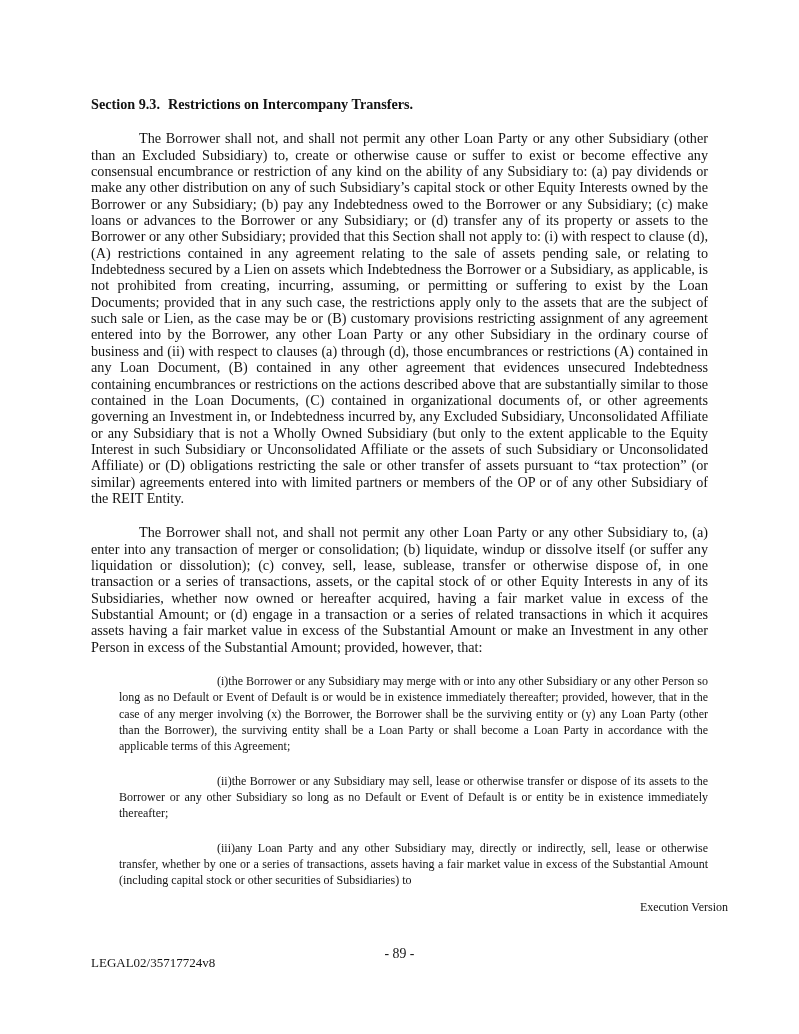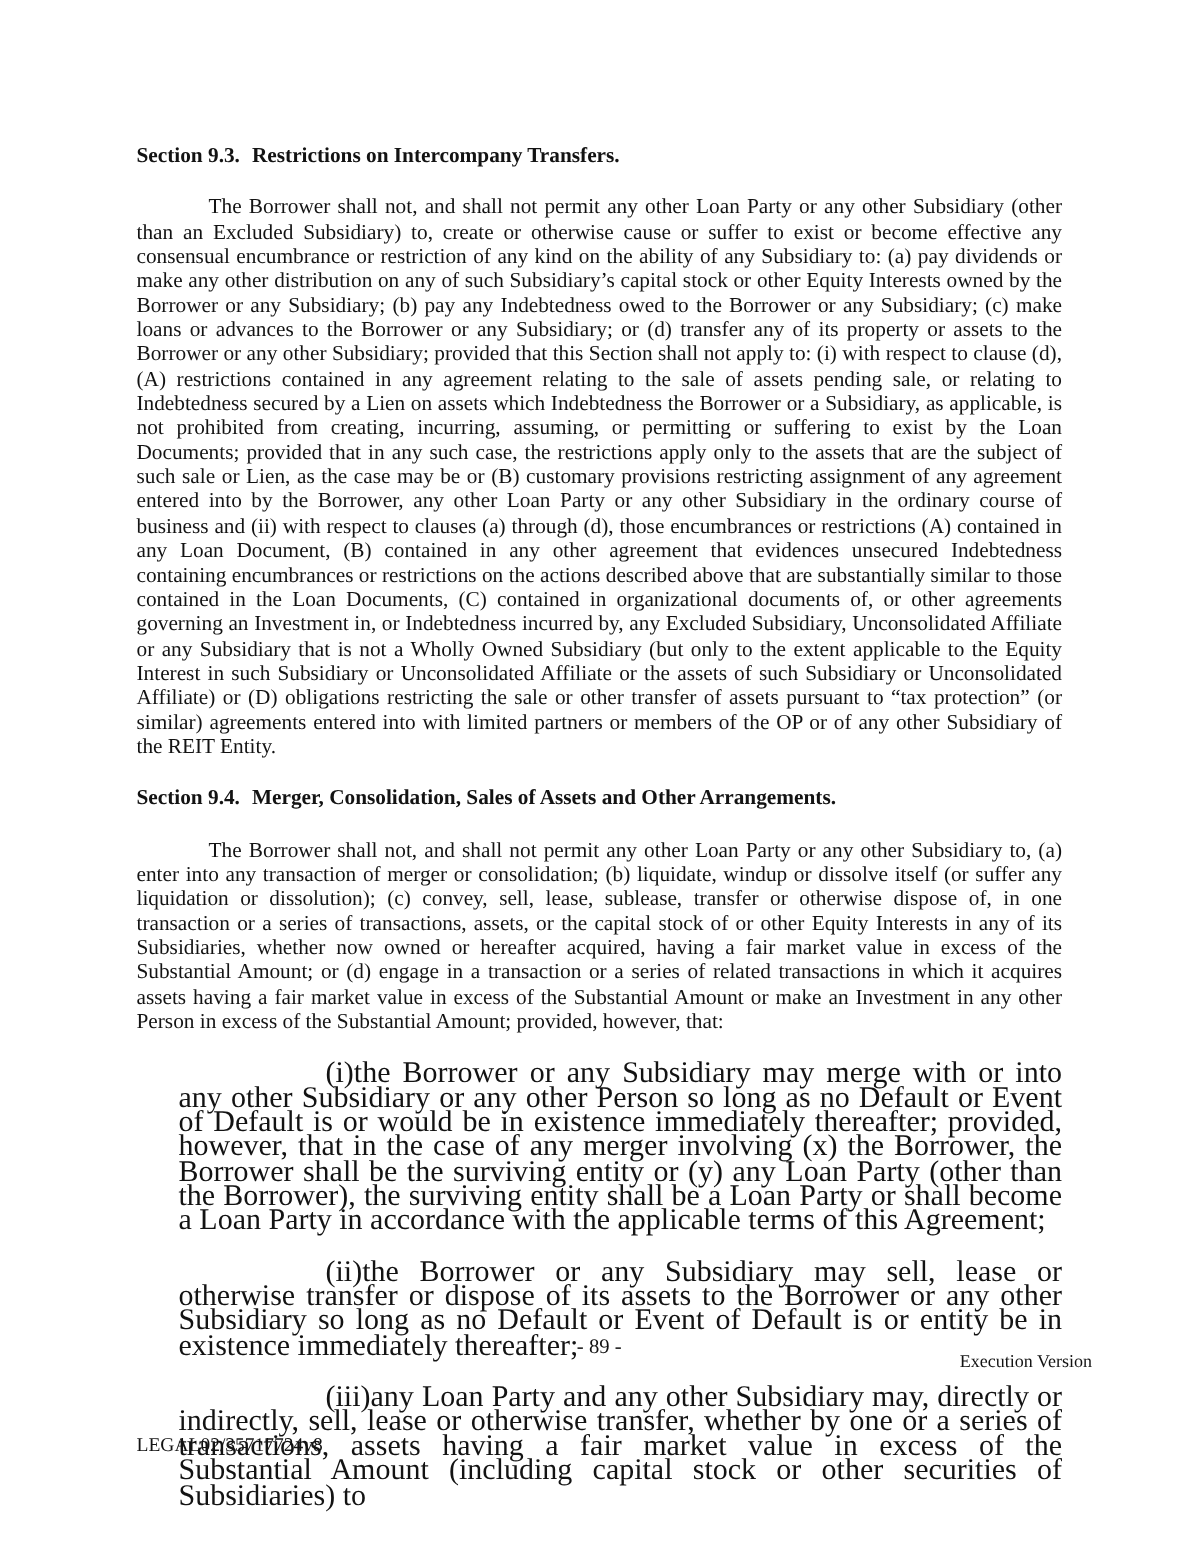--- a/index.html
+++ b/index.html
@@ -34,35 +34,35 @@
     margin-right: 8px;
   }
   .body-par {
     font-size: 14.2px;
     line-height: 16.35px;
     text-align: justify;
     text-indent: 48px;
     margin: 0 0 18px 0;
   }
   .list-item {
-    font-size: 20px;
+    font-size: 12px;
     line-height: 16.35px;
     text-align: justify;
     text-indent: 49px;
     margin: 4px 0 18px 28px;
   }
   .item-marker {
     display: inline-block;
     min-width: 59px;
   }
   .page-number {
     position: absolute;
     left: 0;
     width: 799px;
-    top: 890px;
+    top: 946px;
     text-align: center;
     font-size: 13.8px;
     line-height: 16px;
   }
   .footer-left {
     position: absolute;
     left: 91px;
     top: 956px;
     font-size: 13px;
     line-height: 14px;
@@ -81,23 +81,20 @@
 
 <div class="page">
   <div class="content">
 
     <h2 class="heading">
       <span class="heading-label">Section 9.3.</span><span class="heading-title">Restrictions on Intercompany Transfers.</span>
     </h2>
 
     <p class="body-par">The Borrower shall not, and shall not permit any other Loan Party or any other Subsidiary (other than an Excluded Subsidiary) to, create or otherwise cause or suffer to exist or become effective any consensual encumbrance or restriction of any kind on the ability of any Subsidiary to: (a) pay dividends or make any other distribution on any of such Subsidiary’s capital stock or other Equity Interests owned by the Borrower or any Subsidiary; (b) pay any Indebtedness owed to the Borrower or any Subsidiary; (c) make loans or advances to the Borrower or any Subsidiary; or (d) transfer any of its property or assets to the Borrower or any other Subsidiary; provided that this Section shall not apply to: (i) with respect to clause (d), (A) restrictions contained in any agreement relating to the sale of assets pending sale, or relating to Indebtedness secured by a Lien on assets which Indebtedness the Borrower or a Subsidiary, as applicable, is not prohibited from creating, incurring, assuming, or permitting or suffering to exist by the Loan Documents; provided that in any such case, the restrictions apply only to the assets that are the subject of such sale or Lien, as the case may be or (B) customary provisions restricting assignment of any agreement entered into by the Borrower, any other Loan Party or any other Subsidiary in the ordinary course of business and (ii) with respect to clauses (a) through (d), those encumbrances or restrictions (A) contained in any Loan Document, (B) contained in any other agreement that evidences unsecured Indebtedness containing encumbrances or restrictions on the actions described above that are substantially similar to those contained in the Loan Documents, (C) contained in organizational documents of, or other agreements governing an Investment in, or Indebtedness incurred by, any Excluded Subsidiary, Unconsolidated Affiliate or any Subsidiary that is not a Wholly Owned Subsidiary (but only to the extent applicable to the Equity Interest in such Subsidiary or Unconsolidated Affiliate or the assets of such Subsidiary or Unconsolidated Affiliate) or (D) obligations restricting the sale or other transfer of assets pursuant to “tax protection” (or similar) agreements entered into with limited partners or members of the OP or of any other Subsidiary of the REIT Entity.</p>
 
-    <h2 class="heading">
-      <span class="heading-label">Section 9.4.</span><span class="heading-title">Merger, Consolidation, Sales of Assets and Other Arrangements.</span>
-    </h2>
 
     <p class="body-par">The Borrower shall not, and shall not permit any other Loan Party or any other Subsidiary to, (a) enter into any transaction of merger or consolidation; (b) liquidate, windup or dissolve itself (or suffer any liquidation or dissolution); (c) convey, sell, lease, sublease, transfer or otherwise dispose of, in one transaction or a series of transactions, assets, or the capital stock of or other Equity Interests in any of its Subsidiaries, whether now owned or hereafter acquired, having a fair market value in excess of the Substantial Amount; or (d) engage in a transaction or a series of related transactions in which it acquires assets having a fair market value in excess of the Substantial Amount or make an Investment in any other Person in excess of the Substantial Amount; provided, however, that:</p>
 
     <div class="list-item">
       <span class="item-marker">(i)</span><span class="item-text">the Borrower or any Subsidiary may merge with or into any other Subsidiary or any other Person so long as no Default or Event of Default is or would be in existence immediately thereafter; provided, however, that in the case of any merger involving (x) the Borrower, the Borrower shall be the surviving entity or (y) any Loan Party (other than the Borrower), the surviving entity shall be a Loan Party or shall become a Loan Party in accordance with the applicable terms of this Agreement;</span>
     </div>
 
     <div class="list-item">
       <span class="item-marker">(ii)</span><span class="item-text">the Borrower or any Subsidiary may sell, lease or otherwise transfer or dispose of its assets to the Borrower or any other Subsidiary so long as no Default or Event of Default is or entity be in existence immediately thereafter;</span>
     </div>

